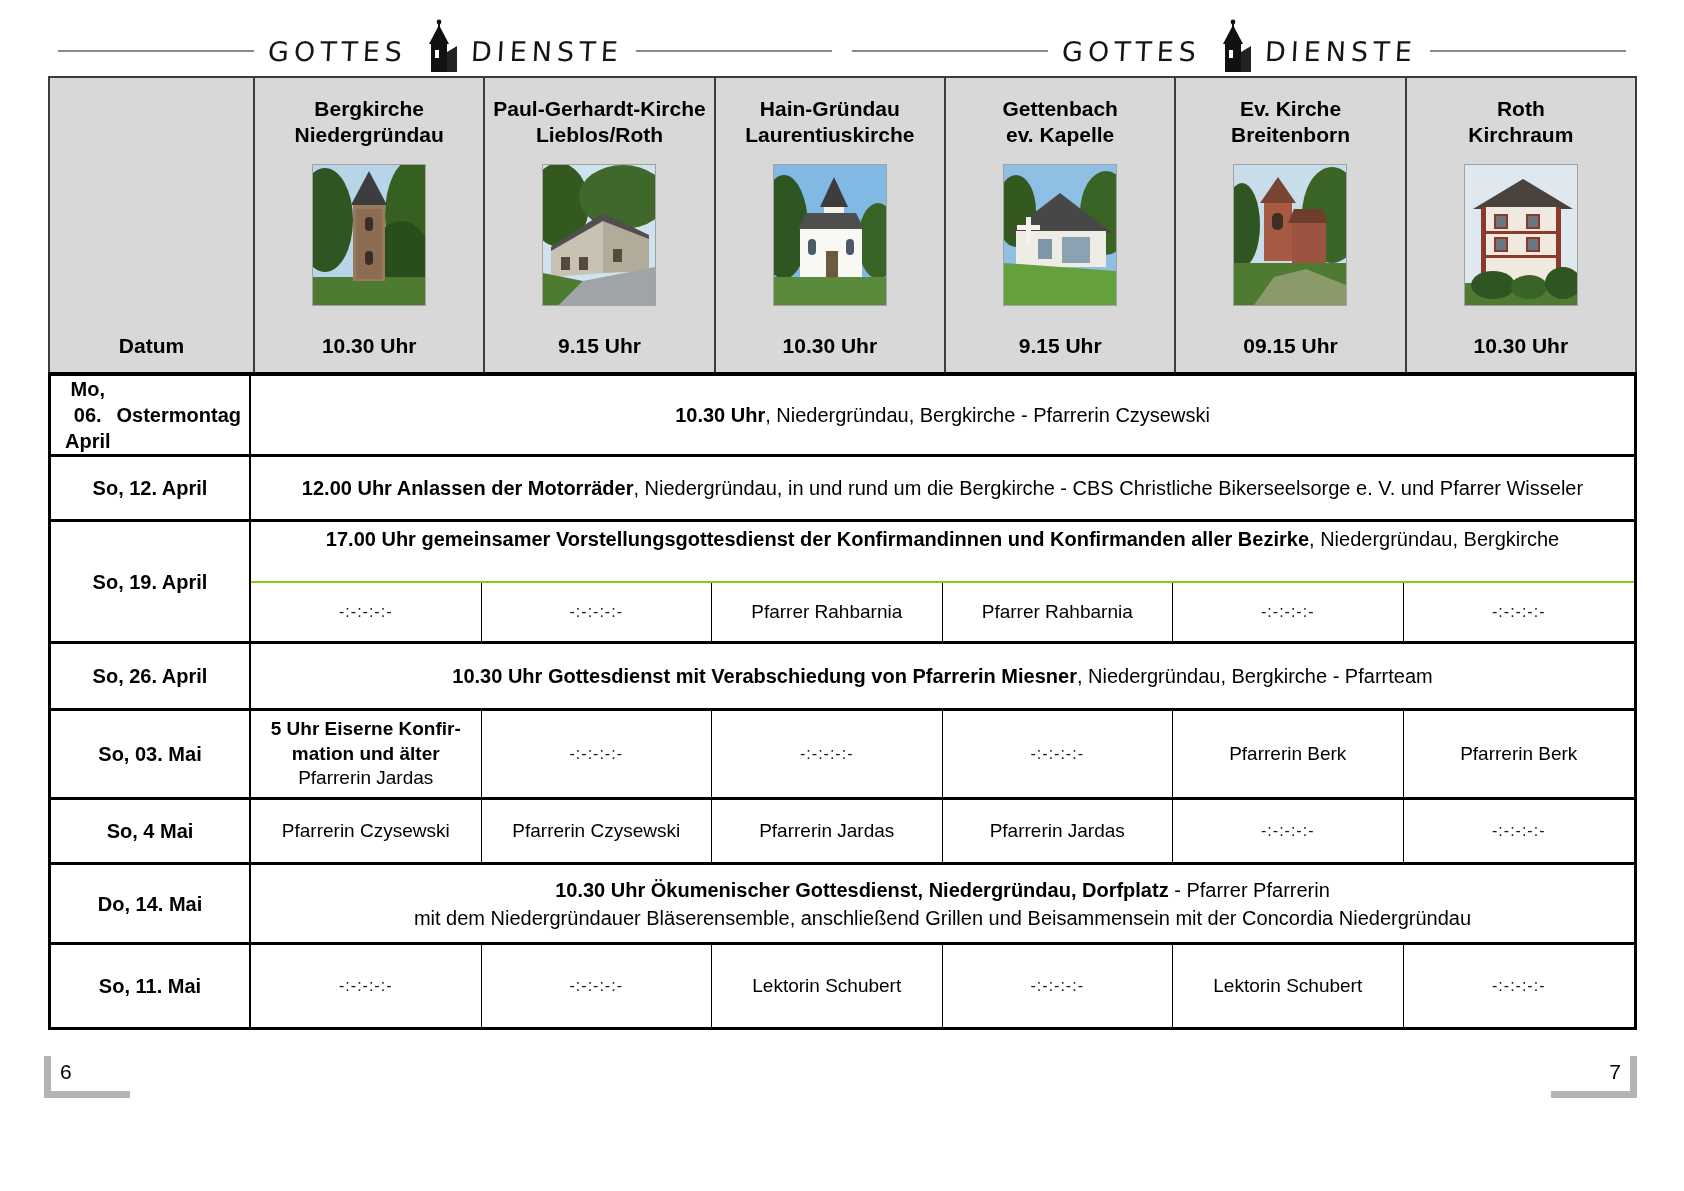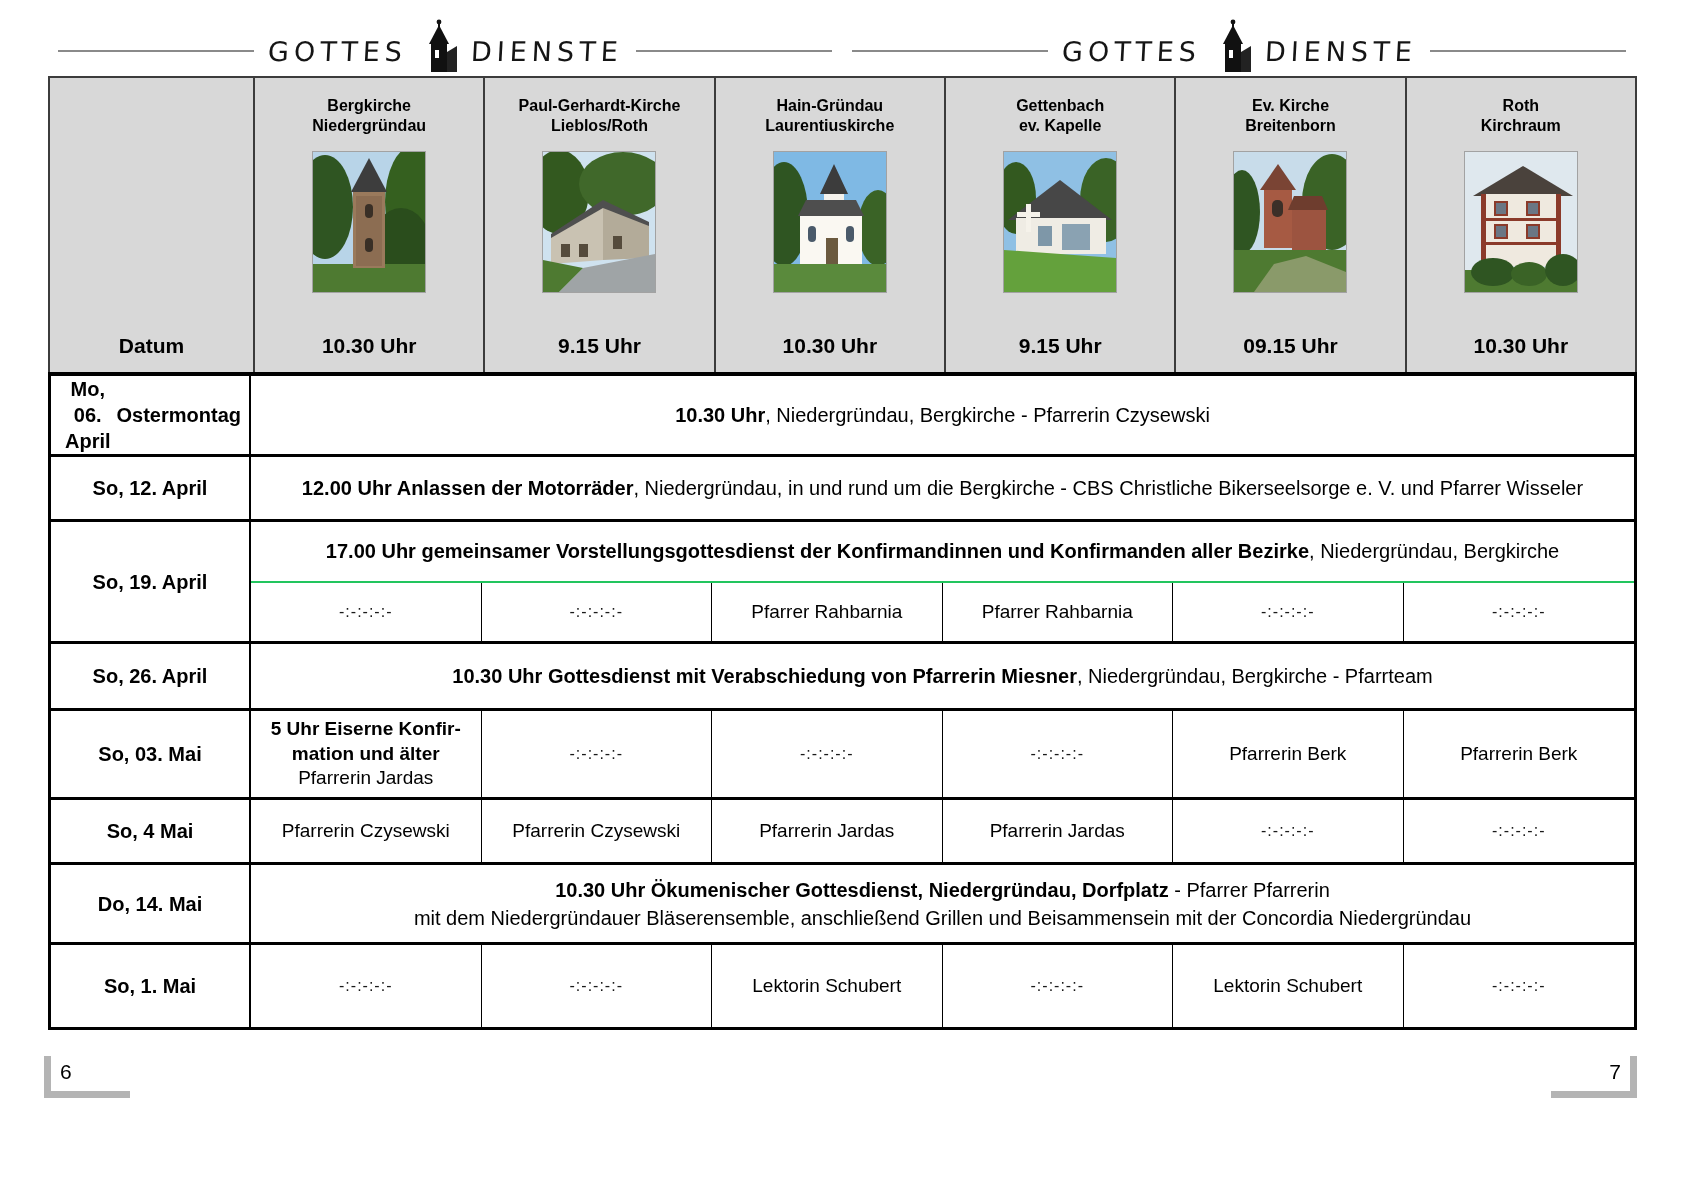--- a/index.html
+++ b/index.html
@@ -21,41 +21,41 @@
 
   
   .gdtable { position:absolute; top:76px; left:48px; width:1589px; }
 
   .gdt-header {
     display:grid; grid-template-columns:203px repeat(6,1fr);
     background:#d8d8d8; border:2px solid #3c3c3c; border-bottom:none;
   }
   .hcell { border-left:2px solid #3c3c3c; display:flex; flex-direction:column; align-items:center; min-height:294px; padding:18px 6px 14px 6px; }
   .hcell:first-child { border-left:none; }
-  .hname { font-weight:bold; font-size:16px; line-height:1.25; text-align:center; }
+  .hname { font-weight:bold; font-size:21px; line-height:1.25; text-align:center; }
   .hphoto { margin-top:16px; box-shadow:0 0 0 1px rgba(0,0,0,.25); line-height:0; }
   .htime, .hdatum { margin-top:auto; font-weight:bold; font-size:21px; }
 
   .gdt-body { border:3px solid #000; border-top:4px solid #000; }
   .trow { display:grid; grid-template-columns:200px repeat(6,1fr); border-bottom:3px solid #000; }
   .trow:last-child { border-bottom:none; }
 
   .dcell {
     border-right:2.5px solid #000; display:flex; flex-direction:row;
     align-items:center; justify-content:center; text-align:center;
     font-weight:bold; font-size:20px; line-height:1.3; padding:0 8px;
   }
   .spancell {
     grid-column:2/8; display:flex; flex-direction:column; align-items:center; justify-content:center;
     text-align:center; font-size:20px; line-height:1.4; padding:8px 20px;border-radius:8px;
   }
   .subwrap { grid-column:2/8; display:flex; flex-direction:column; }
   .subspan {
-    flex:0 0 auto; min-height:61px; display:flex; align-items:center; justify-content:center;
-    text-align:center; font-size:20px; padding:6px 27px; border-bottom:2px solid #22c55e;
+    flex:0 0 auto; min-height:61px; display:flex; align-items:flex-start; justify-content:center;
+    text-align:center; font-size:20px; padding:6px 27px; border-bottom:2px solid #84cc16;
   }
   .subcells { display:grid; grid-template-columns:repeat(6,1fr); flex:1; }
   .ccell {
     border-right:1.5px solid #000; display:flex; flex-direction:column;
     align-items:center; justify-content:center; text-align:center;
     font-size:19px; line-height:1.3; padding:6px 8px;
   }
   .ccell:last-child { border-right:none; }
   .dashes { font-size:16px; letter-spacing:1px; color:#1a1a1a; }
 
@@ -375,21 +375,21 @@
         <div>Do, 14. Mai</div>
       </div>
       <div class="spancell">
         <div><b>10.30 Uhr Ökumenischer Gottesdienst, Niedergründau, Dorfplatz</b><span> - Pfarrer Pfarrerin</span></div>
         <div>mit dem Niedergründauer Bläserensemble, anschließend Grillen und Beisammensein mit der Concordia Niedergründau</div>
       </div>
     </div>
 
     <div class="trow h84">
       <div class="dcell">
-        <div>So, 1. Mai</div>
+        <div>So, 11. Mai</div>
       </div>
       <div class="ccell">
           <span class="dashes">-:-:-:-:-</span>
         </div>
       <div class="ccell">
           <span class="dashes">-:-:-:-:-</span>
         </div>
       <div class="ccell">
           <span>Lektorin Schubert</span>
         </div>

